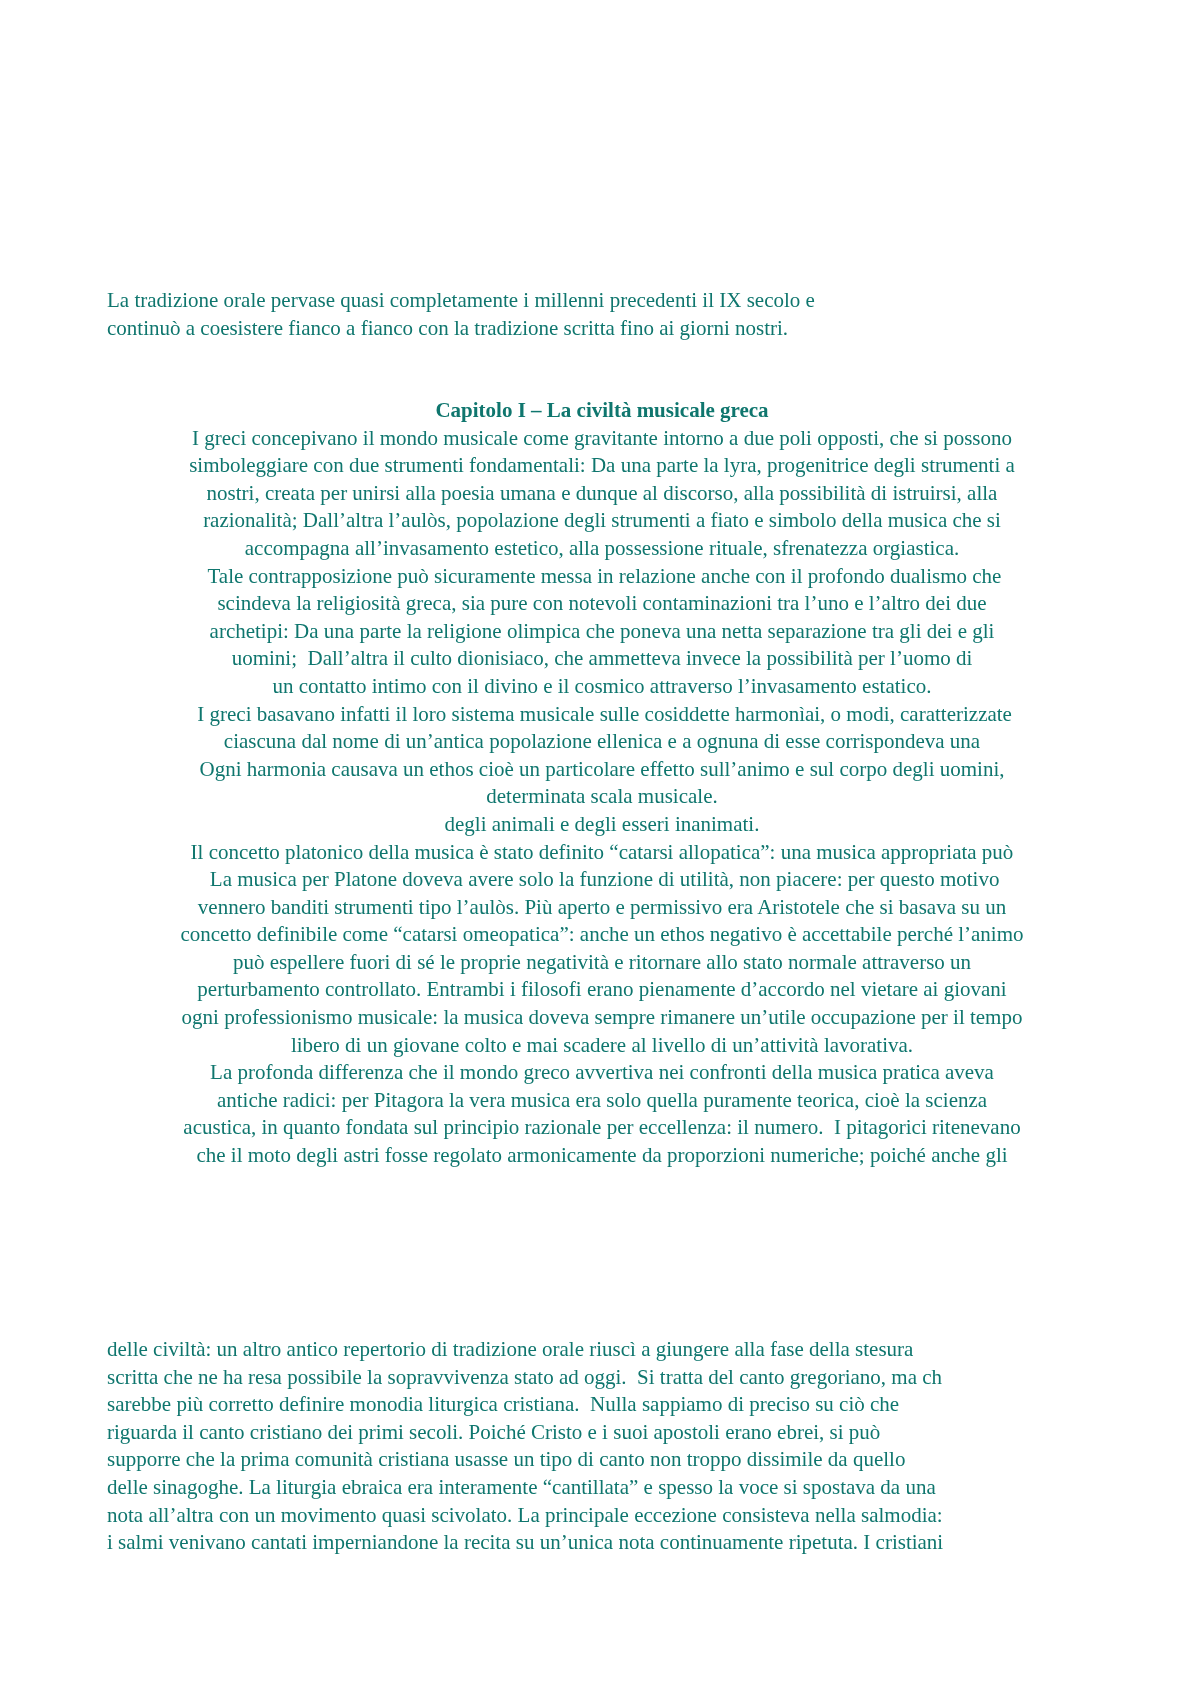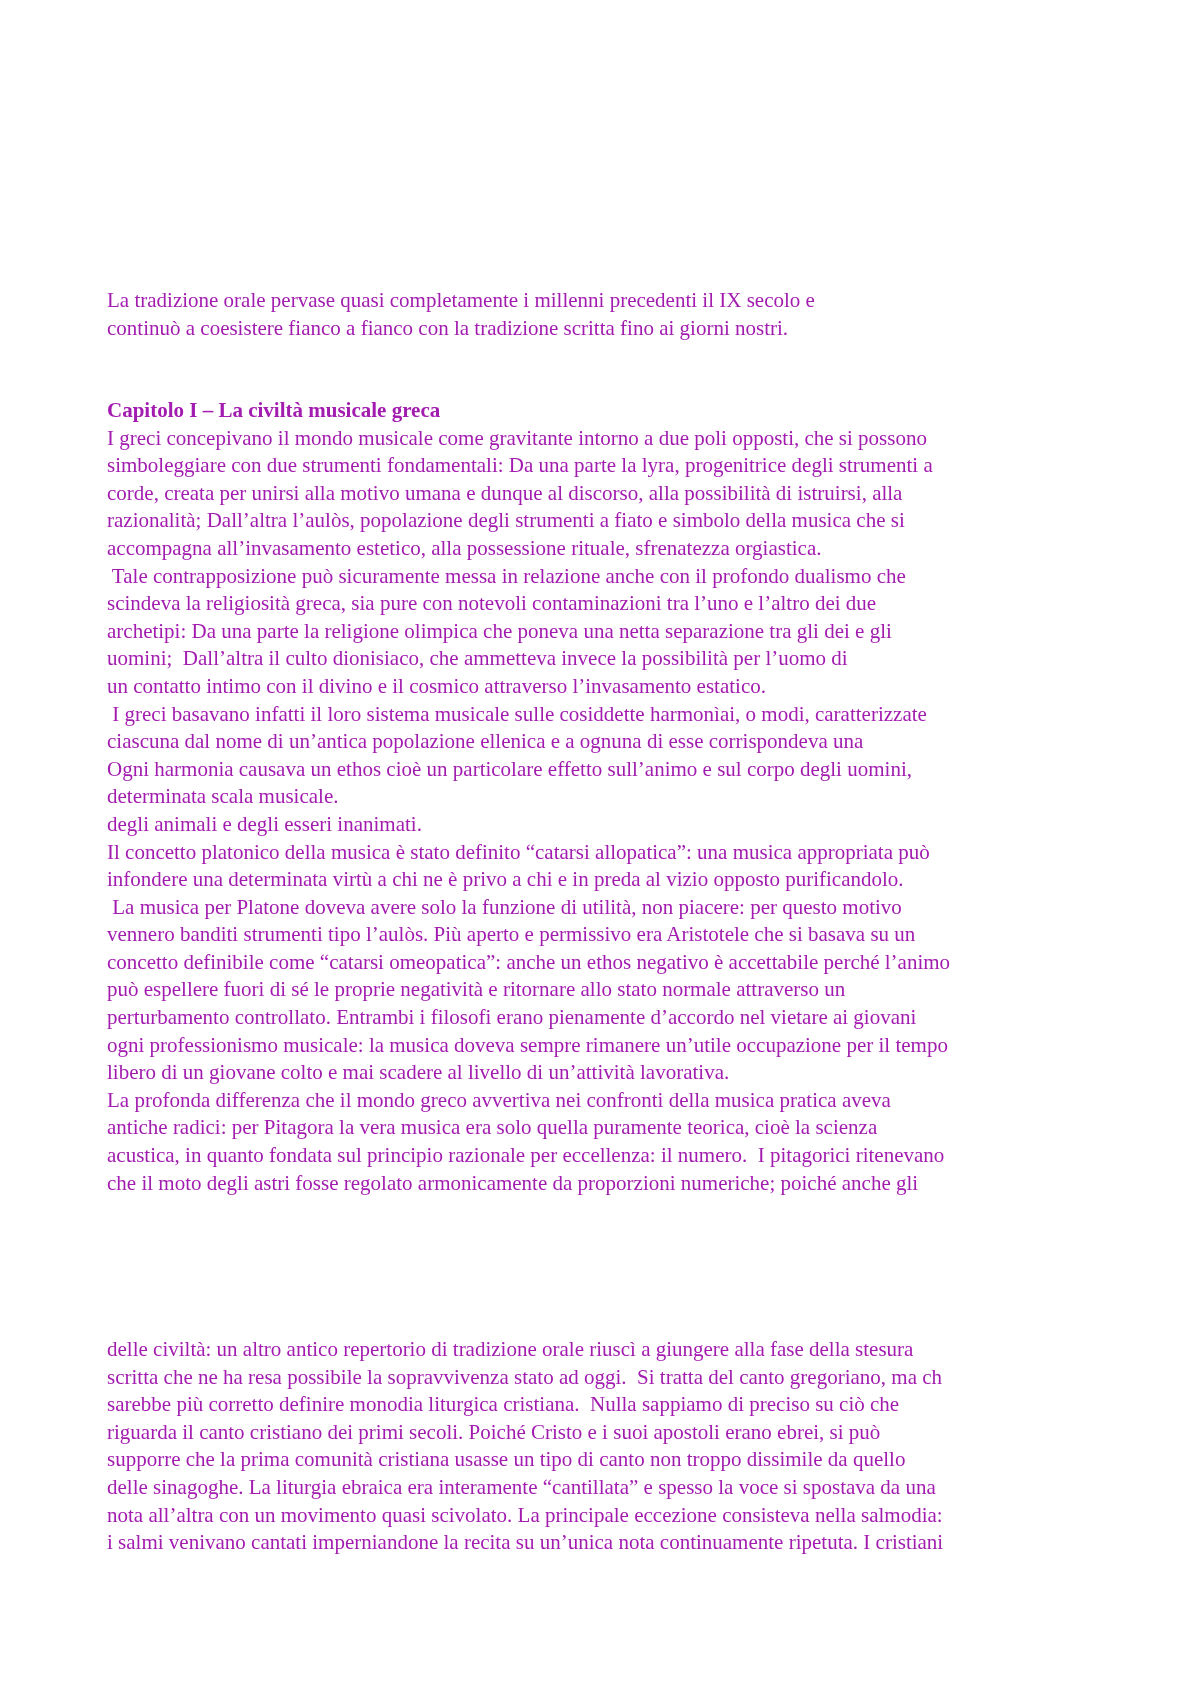--- a/index.html
+++ b/index.html
@@ -14,60 +14,59 @@
     background: #ffffff;
     overflow: hidden;
   }
   .textblock {
     position: absolute;
     left: 107px;
     width: 990px;
     font-family: "Liberation Serif", serif;
     font-size: 21px;
     line-height: 27.6px;
-    color: #a21caf;
+    color: #0f766e;
   }
   .textblock .line {
     white-space: pre;
   }
   .heading {
     font-weight: bold;
     white-space: pre;
   }
 </style>
 </head>
 <body>
 
 <div class="page" style="background: rgb(255, 255, 255); color: rgb(0, 0, 0);">
 
   <div class="textblock" style="top: 287px;">
       <div class="line">La tradizione orale pervase quasi completamente i millenni precedenti il IX secolo e</div>
       <div class="line">continuò a coesistere fianco a fianco con la tradizione scritta fino ai giorni nostri.</div>
     </div>
 
-  <div class="textblock" style="top: 397px;">
+  <div class="textblock" style="top: 397px; text-align: center;">
     <div class="heading">Capitolo I – La civiltà musicale greca</div>
     <div>
         <div class="line">I greci concepivano il mondo musicale come gravitante intorno a due poli opposti, che si possono</div>
         <div class="line">simboleggiare con due strumenti fondamentali: Da una parte la lyra, progenitrice degli strumenti a</div>
-        <div class="line">corde, creata per unirsi alla motivo umana e dunque al discorso, alla possibilità di istruirsi, alla</div>
+        <div class="line">nostri, creata per unirsi alla poesia umana e dunque al discorso, alla possibilità di istruirsi, alla</div>
         <div class="line">razionalità; Dall’altra l’aulòs, popolazione degli strumenti a fiato e simbolo della musica che si</div>
         <div class="line">accompagna all’invasamento estetico, alla possessione rituale, sfrenatezza orgiastica.</div>
         <div class="line"> Tale contrapposizione può sicuramente messa in relazione anche con il profondo dualismo che</div>
         <div class="line">scindeva la religiosità greca, sia pure con notevoli contaminazioni tra l’uno e l’altro dei due</div>
         <div class="line">archetipi: Da una parte la religione olimpica che poneva una netta separazione tra gli dei e gli</div>
         <div class="line">uomini;  Dall’altra il culto dionisiaco, che ammetteva invece la possibilità per l’uomo di</div>
         <div class="line">un contatto intimo con il divino e il cosmico attraverso l’invasamento estatico.</div>
         <div class="line"> I greci basavano infatti il loro sistema musicale sulle cosiddette harmonìai, o modi, caratterizzate</div>
         <div class="line">ciascuna dal nome di un’antica popolazione ellenica e a ognuna di esse corrispondeva una</div>
         <div class="line">Ogni harmonia causava un ethos cioè un particolare effetto sull’animo e sul corpo degli uomini,</div>
         <div class="line">determinata scala musicale.</div>
         <div class="line">degli animali e degli esseri inanimati.</div>
         <div class="line">Il concetto platonico della musica è stato definito “catarsi allopatica”: una musica appropriata può</div>
-        <div class="line">infondere una determinata virtù a chi ne è privo a chi e in preda al vizio opposto purificandolo.</div>
         <div class="line"> La musica per Platone doveva avere solo la funzione di utilità, non piacere: per questo motivo</div>
         <div class="line">vennero banditi strumenti tipo l’aulòs. Più aperto e permissivo era Aristotele che si basava su un</div>
         <div class="line">concetto definibile come “catarsi omeopatica”: anche un ethos negativo è accettabile perché l’animo</div>
         <div class="line">può espellere fuori di sé le proprie negatività e ritornare allo stato normale attraverso un</div>
         <div class="line">perturbamento controllato. Entrambi i filosofi erano pienamente d’accordo nel vietare ai giovani</div>
         <div class="line">ogni professionismo musicale: la musica doveva sempre rimanere un’utile occupazione per il tempo</div>
         <div class="line">libero di un giovane colto e mai scadere al livello di un’attività lavorativa.</div>
         <div class="line">La profonda differenza che il mondo greco avvertiva nei confronti della musica pratica aveva</div>
         <div class="line">antiche radici: per Pitagora la vera musica era solo quella puramente teorica, cioè la scienza</div>
         <div class="line">acustica, in quanto fondata sul principio razionale per eccellenza: il numero.  I pitagorici ritenevano</div>

